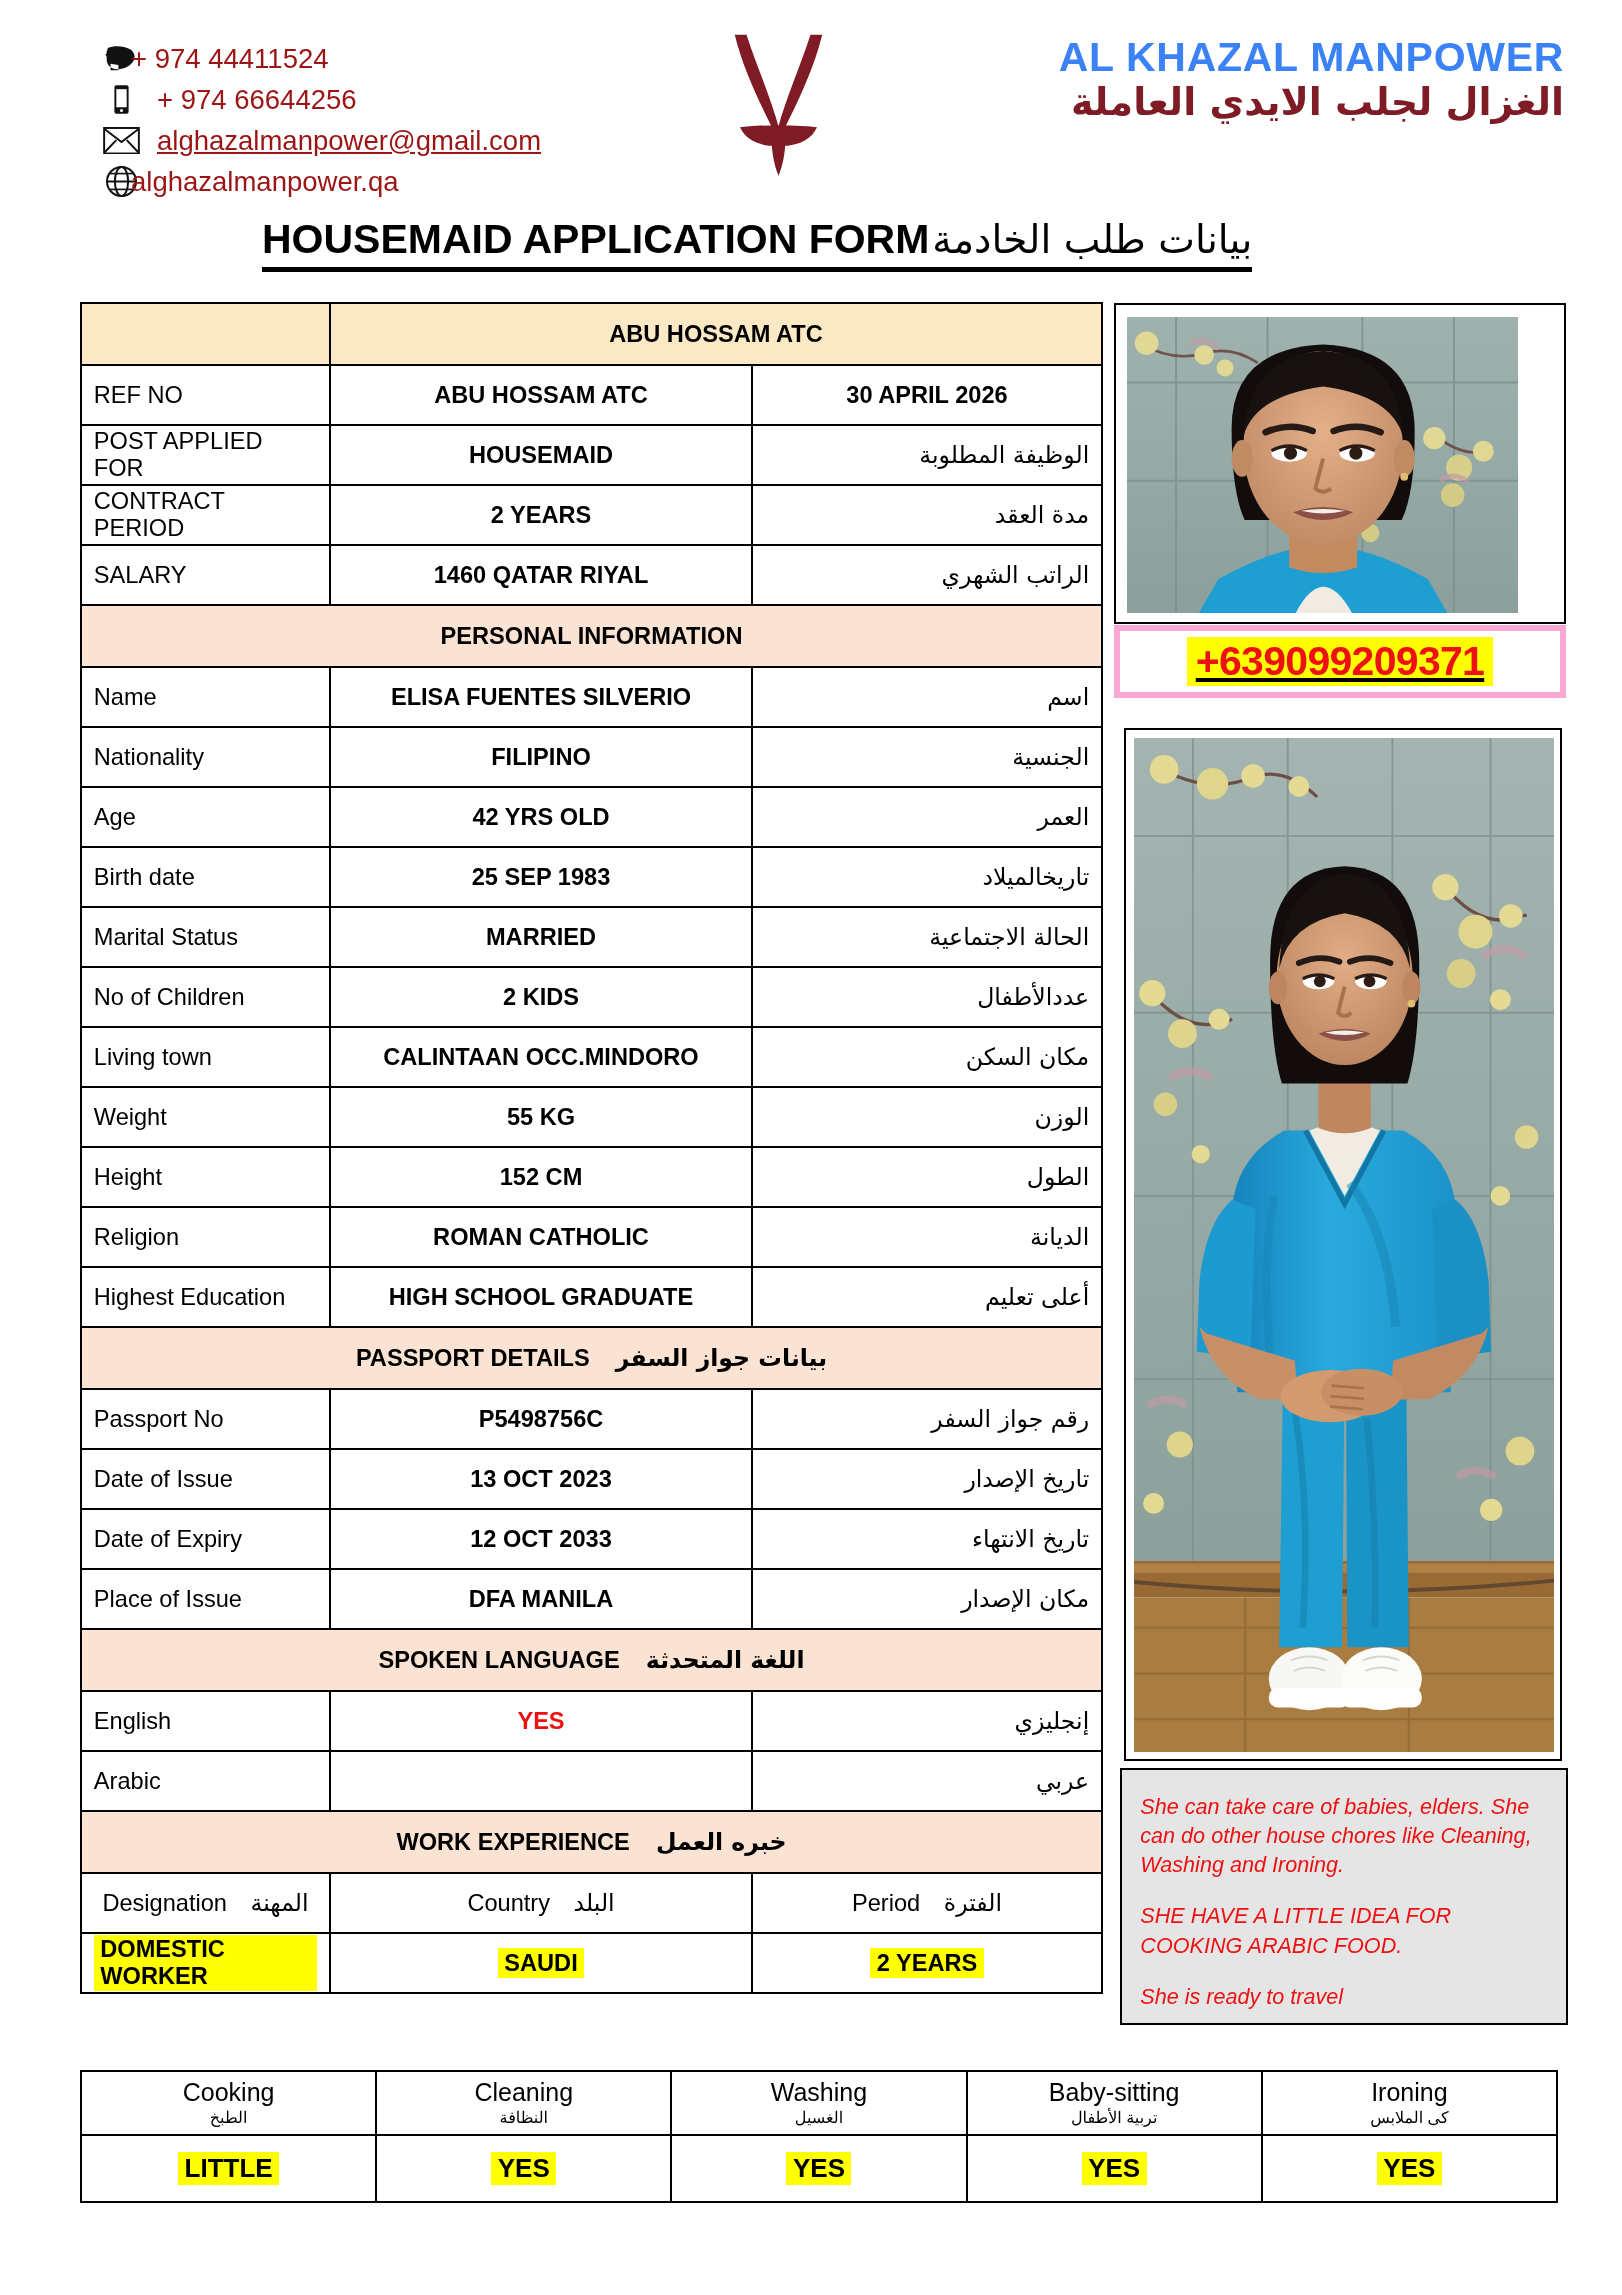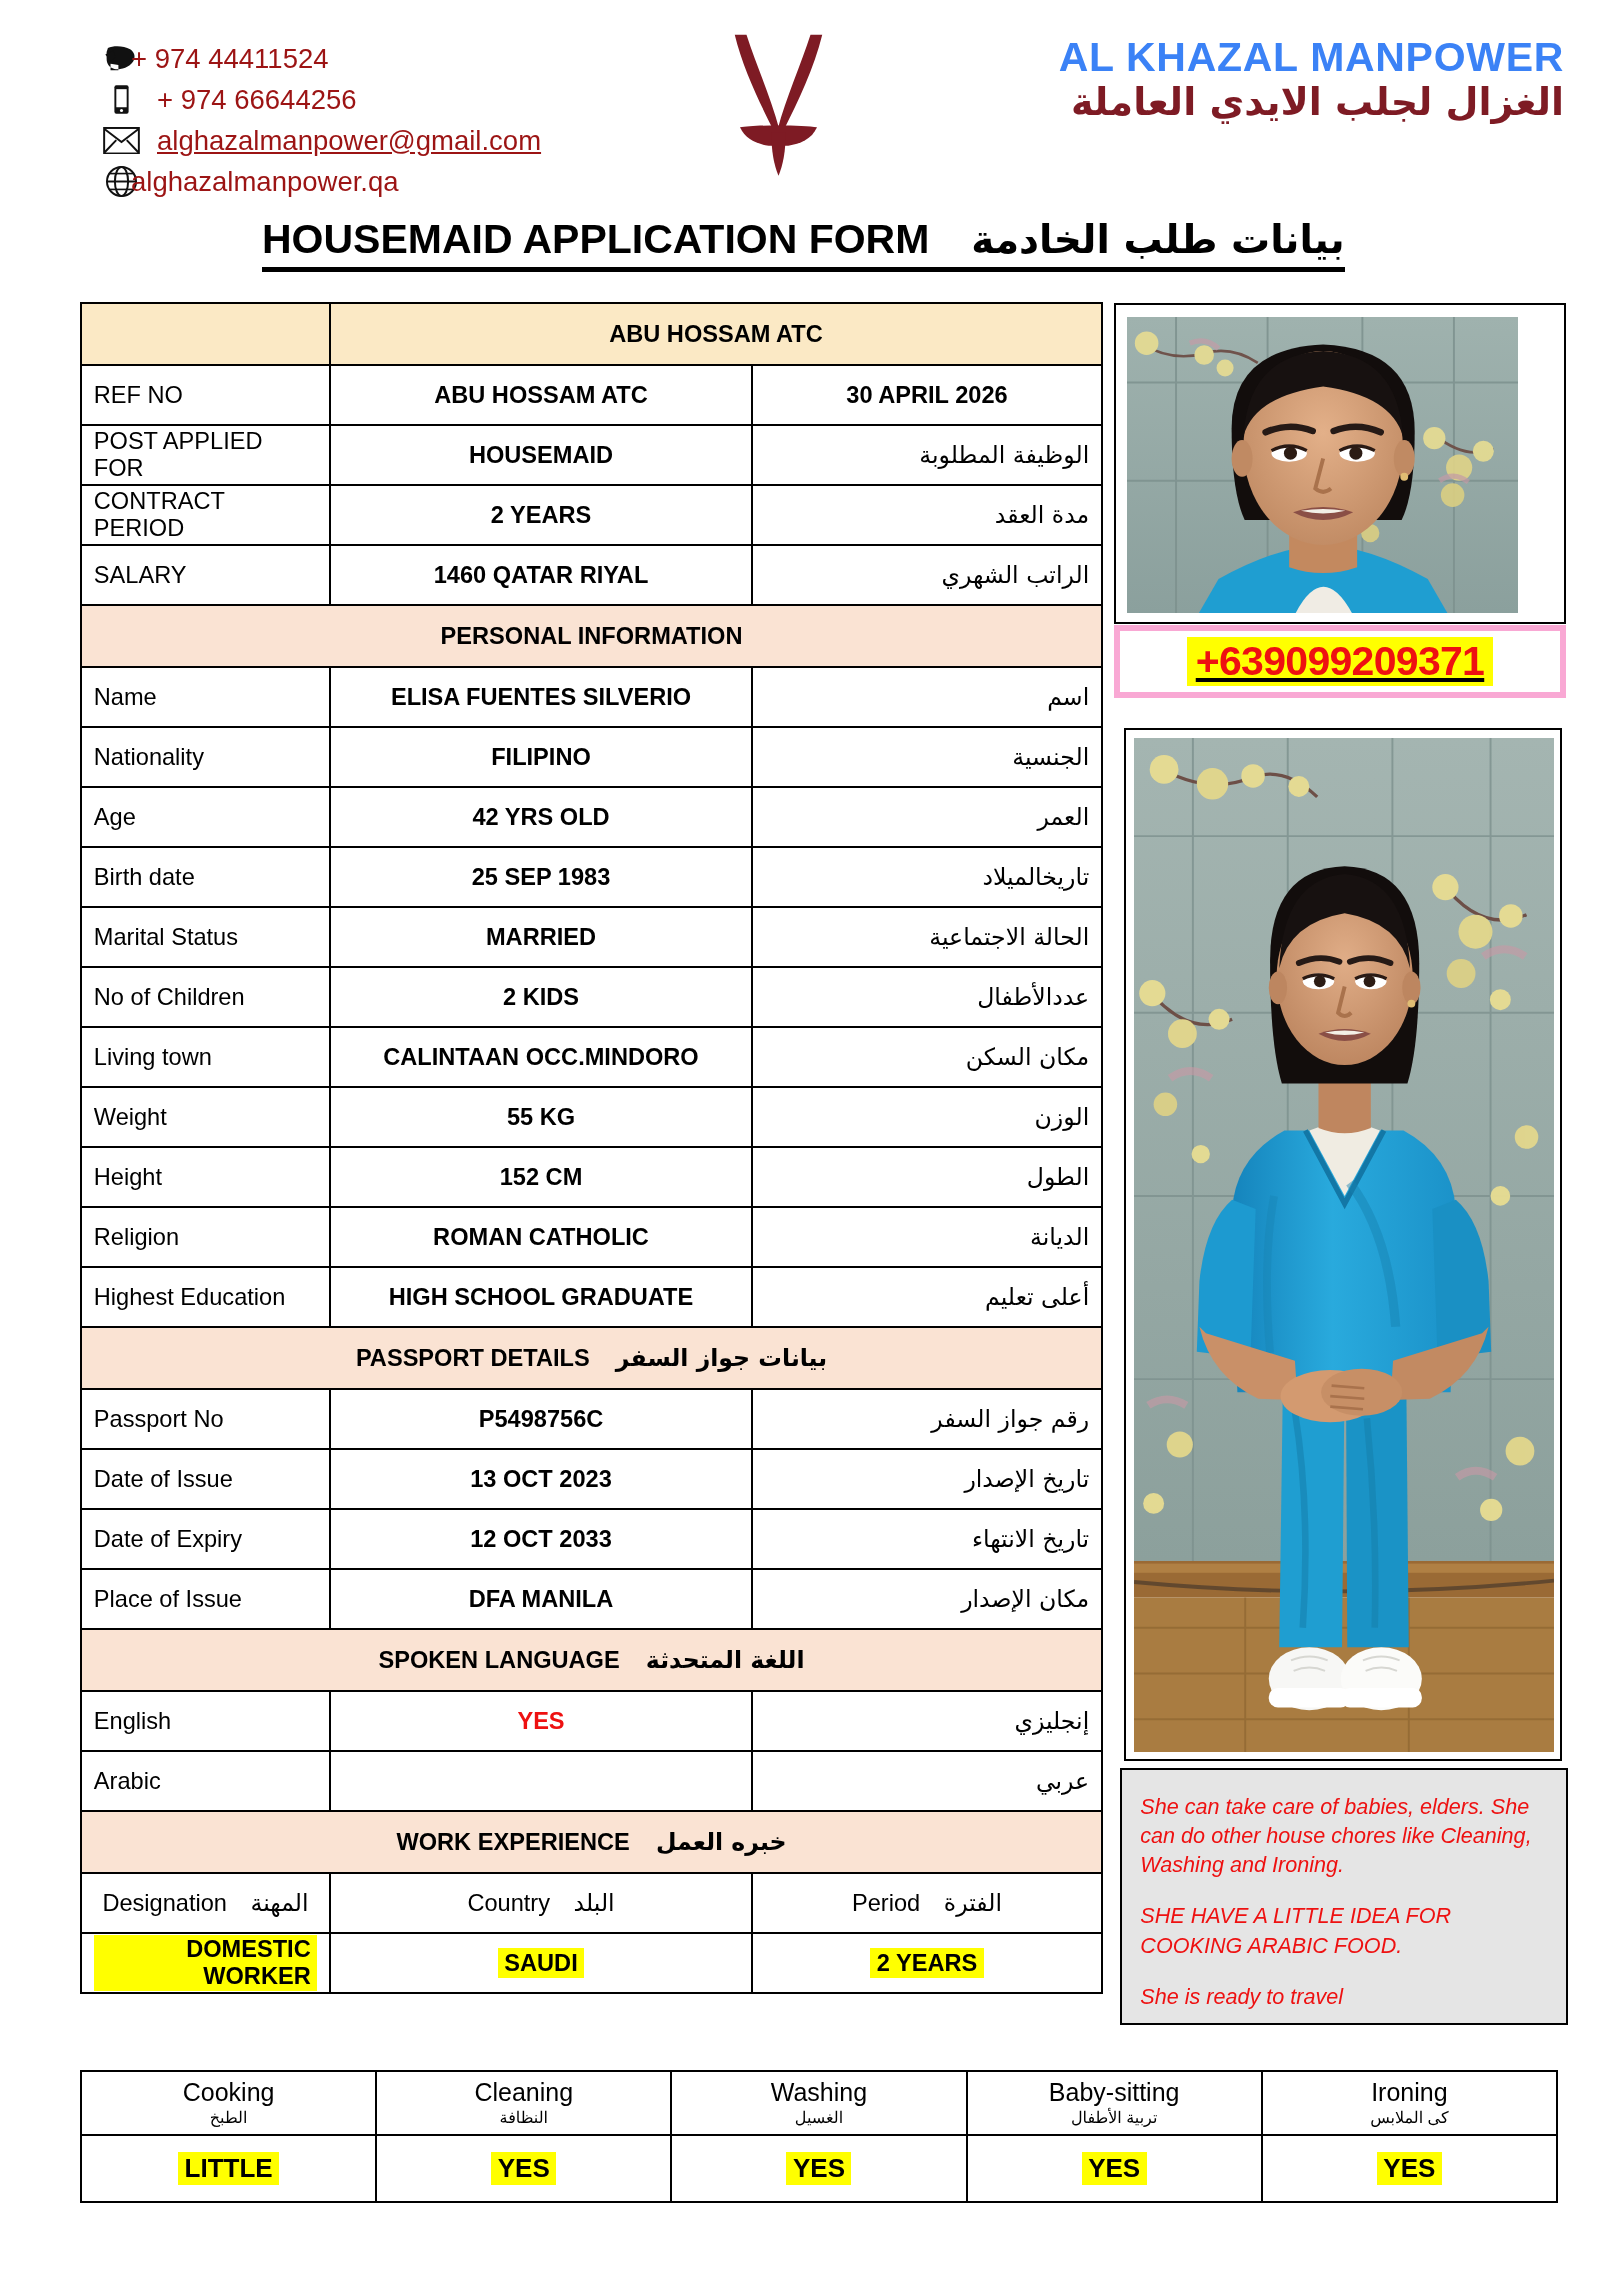--- a/index.html
+++ b/index.html
@@ -103,24 +103,23 @@
   }
   .title-en {
     font-size: 41px;
     font-weight: bold;
     letter-spacing: 0px;
     display: inline-block;
     vertical-align: middle;
   }
   .title-ar {
     font-size: 39px;
-    font-weight: bold;
+    font-weight: normal;
     display: inline-block;
     vertical-align: middle;
-    margin-left: 39px;
     direction: rtl;
     font-family: "DejaVu Sans", sans-serif;
   }
 
   
   .main-table {
     position: absolute;
     left: 80px;
     top: 302px;
     width: 1021px;
@@ -193,21 +192,21 @@
     background: #ffff00;
     font-weight: bold;
     padding: 1.3px 6.5px;
     display: inline-block;
   }
   .we-val {
     text-align: center;
     font-size: 29px;
     height: 60px;
   }
-  .we-val.left { text-align: right; }
+  .we-val.left { text-align: left; }
 
   
   .photo1-frame {
     position: absolute;
     left: 1114px;
     top: 303px;
     width: 452px;
     height: 321px;
     border: 2px solid #000;
     background: #fff;

